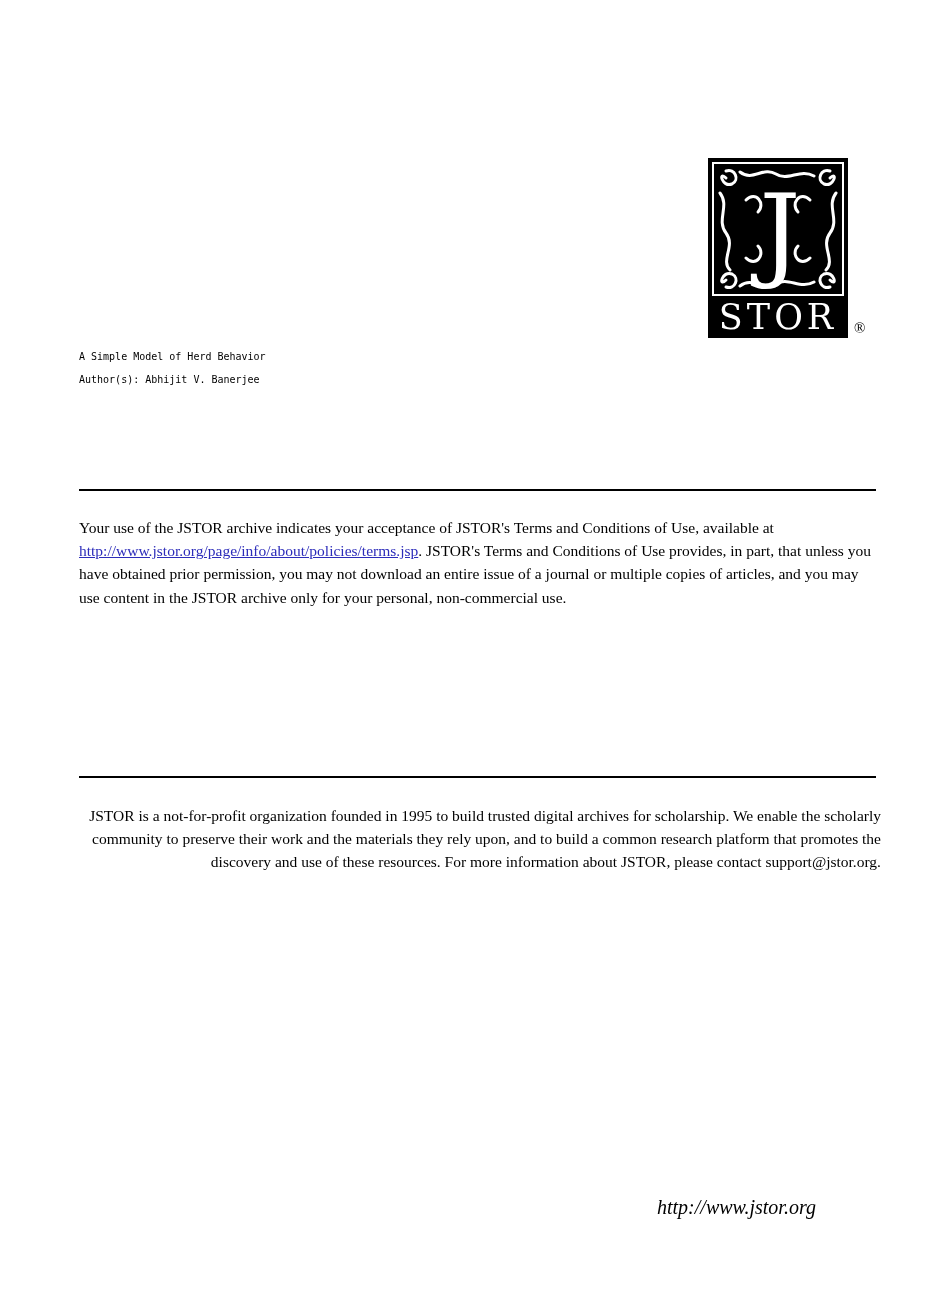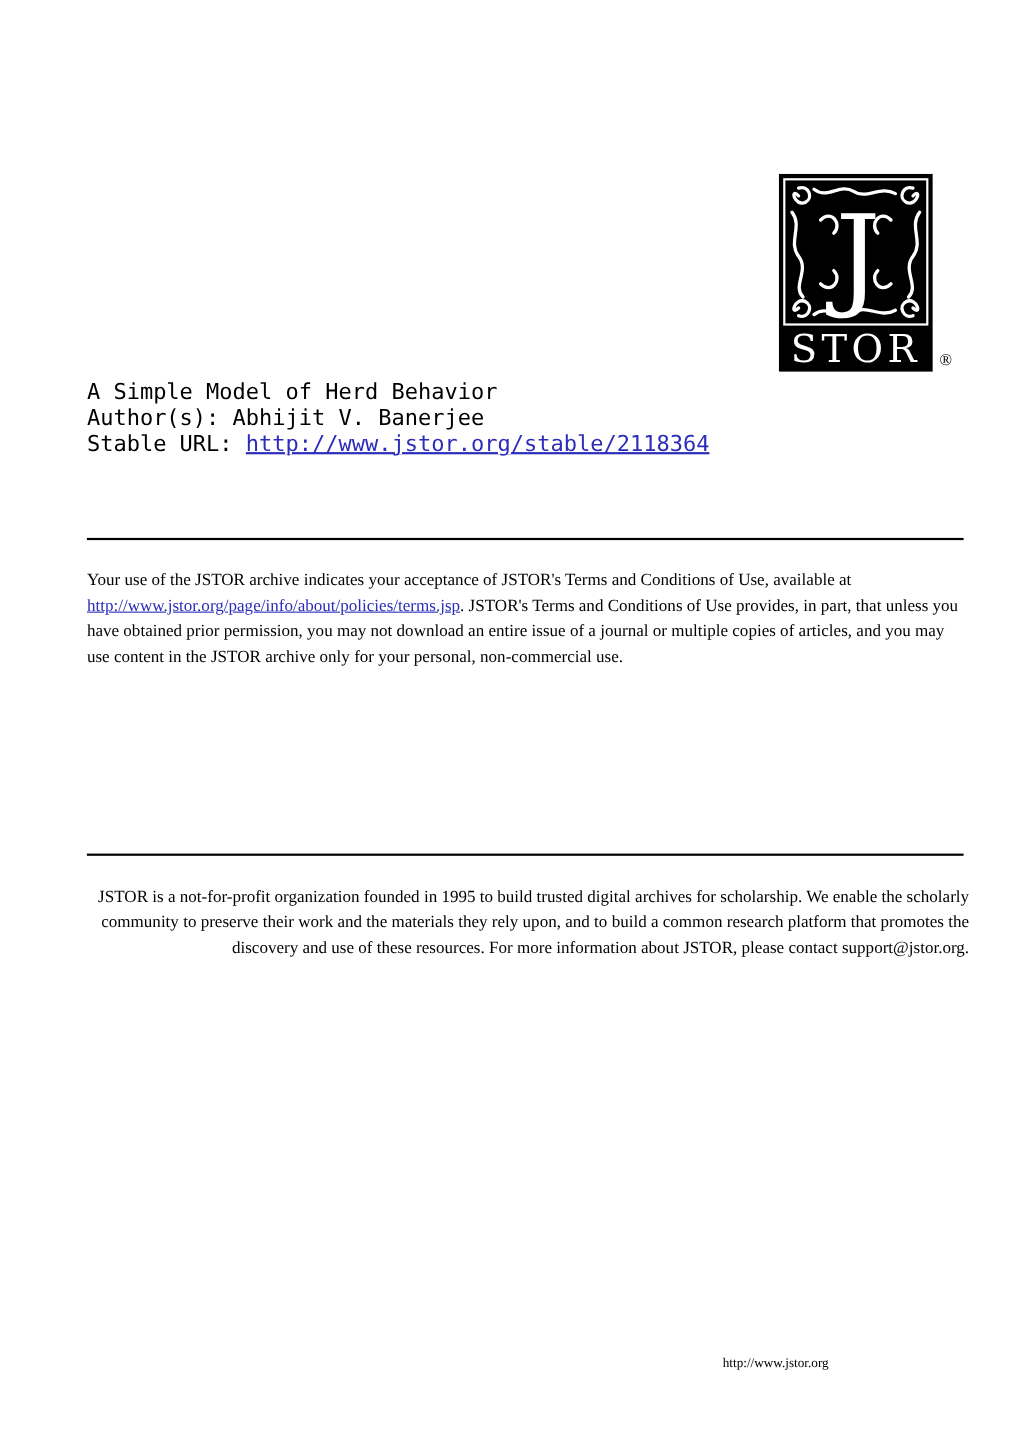--- a/index.html
+++ b/index.html
@@ -18,21 +18,21 @@
   .logo { position: absolute; left: 708px; top: 158px; width: 170px; height: 185px; }
   .logo .reg {
     position: absolute; left: 146px; top: 162px;
     font-size: 15px; font-family: "Liberation Serif", serif;
   }
 
   
   .citation {
     position: absolute; left: 79px; top: 345px;
     font-family: "DejaVu Sans Mono", monospace;
-    font-size: 20px; line-height: 23.3px;
+    font-size: 10px; line-height: 23.3px;
     white-space: nowrap;
   }
   .italic { font-style: italic; }
   .link { color: #2c2cba; text-decoration: underline; cursor: pointer; }
 
   
   .rule { position: absolute; left: 79px; width: 797px; border-top: 2px solid #000; }
   .rule1 { top: 489px; }
   .rule2 { top: 776px; }
 
@@ -42,22 +42,23 @@
     font-size: 15.5px; line-height: 23.2px;
   }
   .terms p + p { margin-top: 24px; }
 
   .footer-about {
     position: absolute; left: 79px; top: 804px; width: 802px;
     font-size: 15.5px; line-height: 23.2px; text-align: right;
   }
 
   .site-url {
-    position: absolute; left: 657px; top: 1232px;
-    font-size: 12px;
+    position: absolute; left: 657px; top: 1196px;
+    font-size: 20px;
+    font-style: italic;
   }
 </style>
 </head>
 <body>
 
 <div class="page">
 
   <div class="logo">
     <svg width="140" height="180" viewBox="0 0 140 180" aria-hidden="true">
       <rect x="0" y="0" width="140" height="180" fill="#000"></rect>
@@ -78,21 +79,20 @@
       </g>
       <text x="72" y="110" font-size="102" font-family="DejaVu Serif, serif" fill="#fff" text-anchor="middle">J</text>
       <text x="70" y="171" font-size="35" font-family="DejaVu Serif, serif" fill="#fff" text-anchor="middle" letter-spacing="4">STOR</text>
     </svg>
     <span class="reg">®</span>
   </div>
 
   <div class="citation">
     <div>A Simple Model of Herd Behavior</div>
     <div><span>Author(s): </span><span>Abhijit V. Banerjee</span></div>
-    <div><span>Stable URL: </span><a class="link">http://www.jstor.org/stable/2118364</a></div>
   </div>
 
   <div class="rule rule1"></div>
 
   <div class="terms">
     <p><span>Your use of the JSTOR archive indicates your acceptance of JSTOR's Terms and Conditions of Use, available at </span><a class="link">http://www.jstor.org/page/info/about/policies/terms.jsp</a><span>. JSTOR's Terms and Conditions of Use provides, in part, that unless you have obtained prior permission, you may not download an entire issue of a journal or multiple copies of articles, and you may use content in the JSTOR archive only for your personal, non-commercial use.</span></p>
   </div>
 
   <div class="rule rule2"></div>
 

